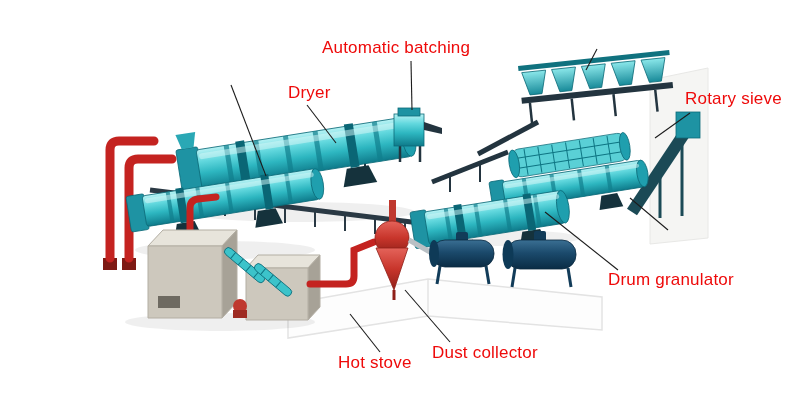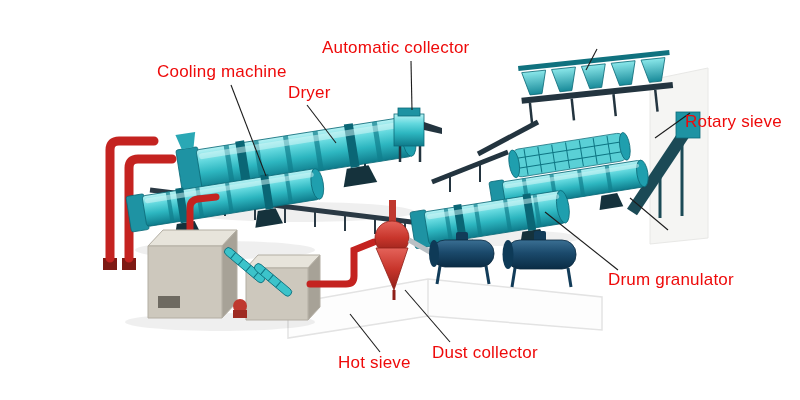--- a/index.html
+++ b/index.html
@@ -248,21 +248,20 @@
       <line x1="411" y1="61" x2="412" y2="110"></line>
       <line x1="597" y1="49" x2="586" y2="70"></line>
       <line x1="690" y1="113" x2="655" y2="138"></line>
       <line x1="668" y1="230" x2="630" y2="198"></line>
       <line x1="618" y1="270" x2="545" y2="212"></line>
       <line x1="450" y1="342" x2="405" y2="290"></line>
       <line x1="380" y1="352" x2="350" y2="314"></line>
     </g>
   </svg>
 
-  <div class="label" style="left:157px;top:62px">Cooling machine</div>
   <div class="label" style="left:288px;top:83px">Dryer</div>
-  <div class="label" style="left:322px;top:38px">Automatic collector</div>
-  <div class="label" style="left:685px;top:112px">Rotary sieve</div>
+  <div class="label" style="left:322px;top:38px">Automatic batching</div>
+  <div class="label" style="left:685px;top:89px">Rotary sieve</div>
   <div class="label" style="left:432px;top:343px">Dust collector</div>
   <div class="label" style="left:608px;top:270px">Drum granulator</div>
-  <div class="label" style="left:338px;top:353px">Hot sieve</div>
+  <div class="label" style="left:338px;top:353px">Hot stove</div>
 
 </div>
 
 </body></html>

